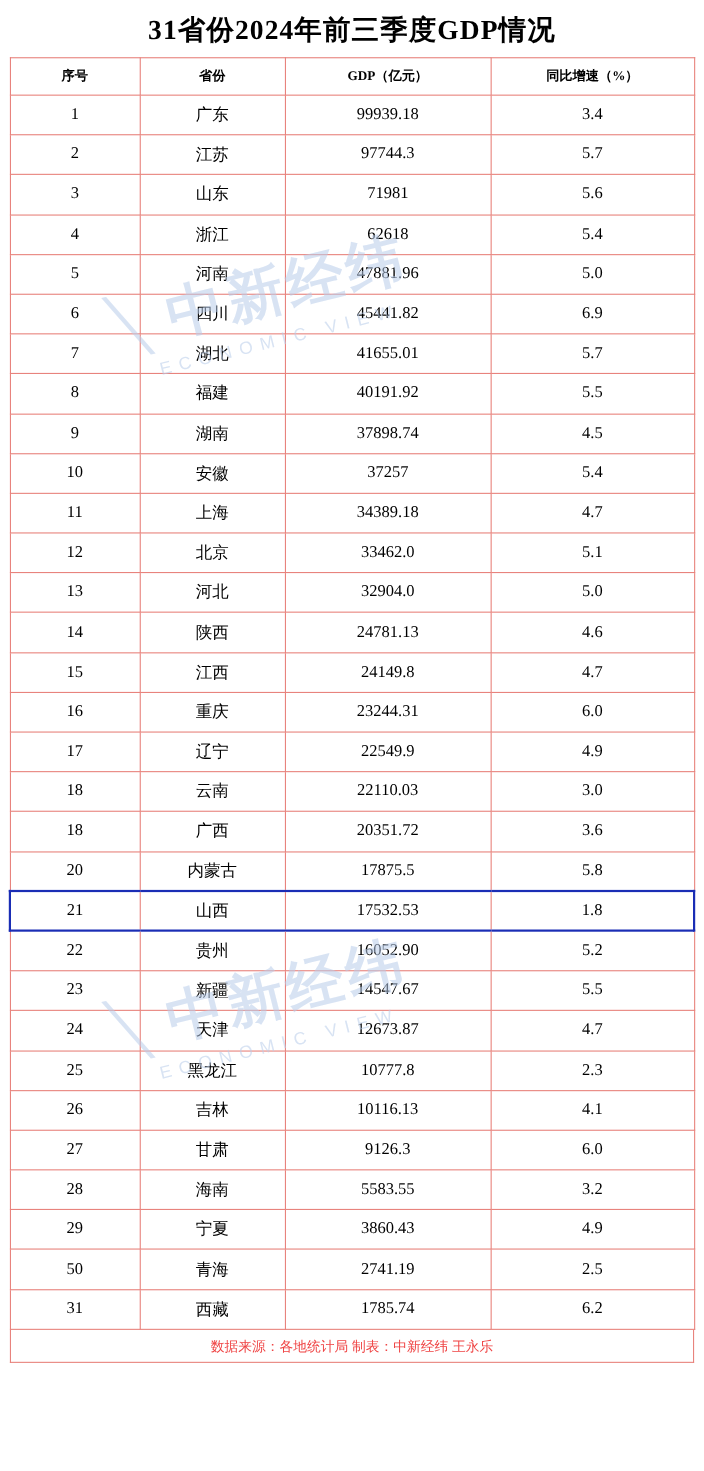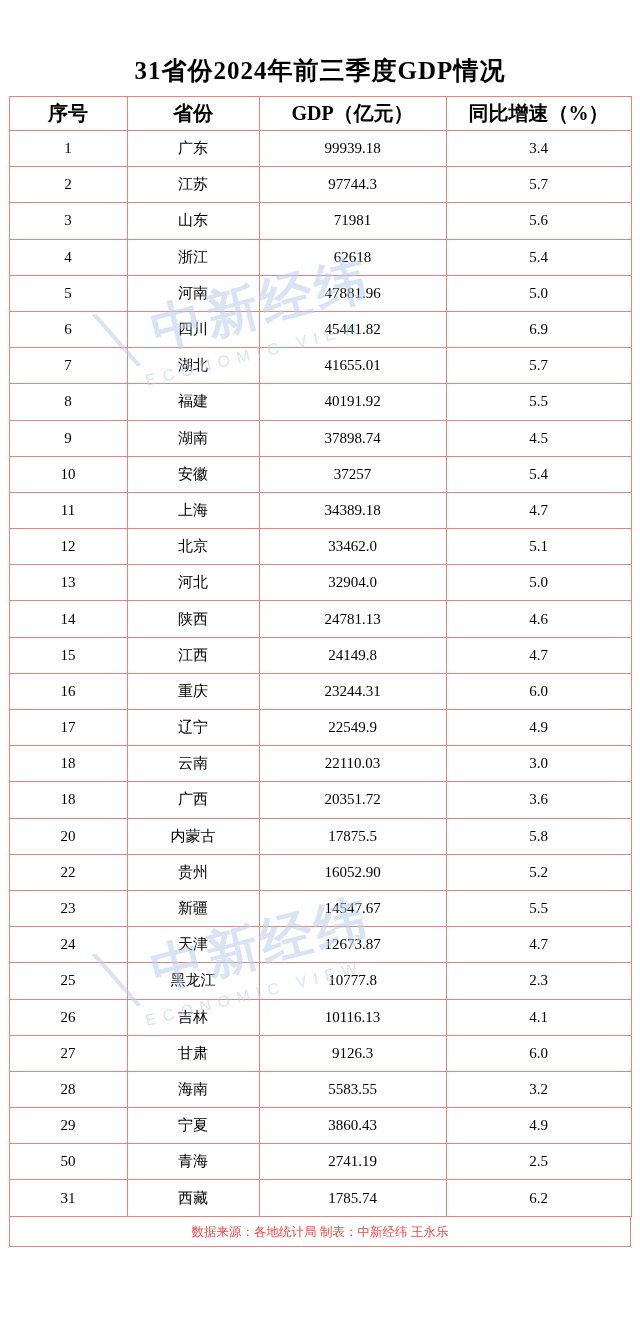--- a/index.html
+++ b/index.html
@@ -22,41 +22,40 @@
     background: #fff;
   }
   .title {
     text-align: center;
     font-size: 25px;
     font-weight: bold;
     letter-spacing: 1px;
     padding: 10px 0 9px 0;
     color: #000;
     font-family: "Liberation Serif", "DejaVu Serif", serif;
-    margin-top: 44px;
   }
   table.gdp {
     border-collapse: collapse;
     width: 622px;
     margin: 0 auto;
     table-layout: fixed;
   }
   table.gdp td, table.gdp th {
     border: 1px solid #e8837d;
     text-align: center;
     font-size: 15px;
     color: #000;
     font-weight: normal;
     height: 36.2px;
     padding: 0;
     background: transparent;
   }
   table.gdp thead th {
     font-weight: bold;
-    font-size: 20px;
+    font-size: 12px;
     height: 34px;
     border-color: #e8837d;
     font-family: Liberation Serif, serif;
   }
   col.c-idx { width: 118px; }
   col.c-prov { width: 132px; }
   col.c-gdp  { width: 187px; }
   col.c-rate { width: 185px; }
 
   tr.highlight td {
@@ -250,20 +249,26 @@
           <td>广西</td>
           <td>20351.72</td>
           <td>3.6</td>
         </tr>
         <tr>
           <td>20</td>
           <td>内蒙古</td>
           <td>17875.5</td>
           <td>5.8</td>
         </tr>
+        <tr class="highlight">
+          <td>21</td>
+          <td>山西</td>
+          <td>17532.53</td>
+          <td>1.8</td>
+        </tr>
         <tr>
           <td>22</td>
           <td>贵州</td>
           <td>16052.90</td>
           <td>5.2</td>
         </tr>
         <tr>
           <td>23</td>
           <td>新疆</td>
           <td>14547.67</td>

